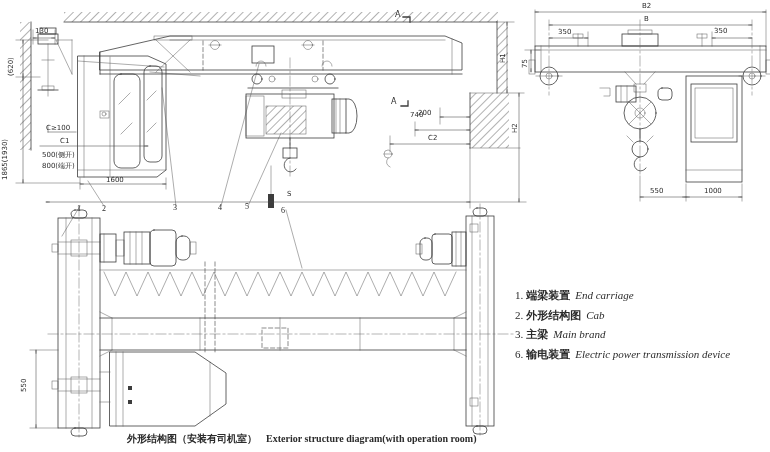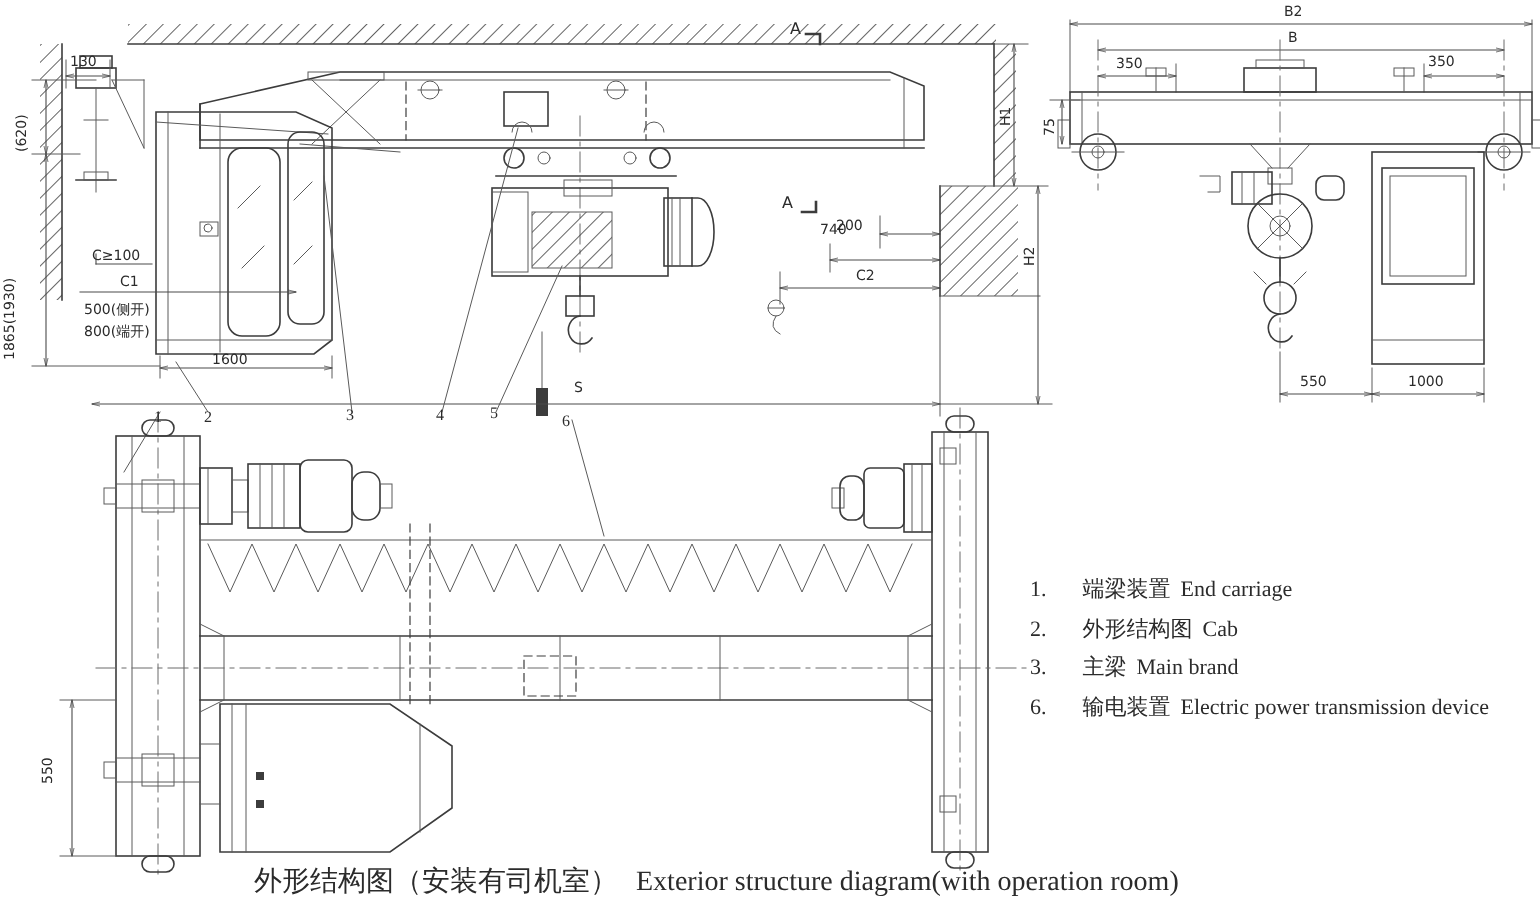--- a/index.html
+++ b/index.html
@@ -14,23 +14,23 @@
   .hid{stroke-dasharray:4 2.6;stroke-width:.6;}
   .hx{fill:url(#hx);stroke:none;}
   .fillk{fill:#3c3c3c;stroke:none;}
   .thick{stroke-width:1.3;}
   .lbl{position:absolute;font-family:"DejaVu Sans","Liberation Sans",sans-serif;
        font-size:7px;line-height:8px;white-space:nowrap;color:#2b2b2b;}
   .rot{transform:rotate(-90deg);transform-origin:left top;}
   .callout{position:absolute;font-size:8px;line-height:9px;font-family:"Liberation Serif",serif;}
   #legend{position:absolute;left:515px;top:286px;width:255px;}
   .legend-item{font-size:11px;line-height:19.5px;white-space:nowrap;}
-  .legend-item .zh{margin-left:18px;}
-  .legend-item .en{margin-left:5px;}
-  #caption{position:absolute;left:127px;top:432px;font-size:14px;white-space:nowrap;}
+  .legend-item .zh{margin-left:3px;font-weight:bold;}
+  .legend-item .en{margin-left:5px;font-style:italic;}
+  #caption{position:absolute;left:127px;top:432px;font-size:10px;white-space:nowrap;font-weight:bold;}
   #caption .en{margin-left:9px;}
 </style>
 </head>
 <body>
 
 <div id="stage">
 
 <svg width="770" height="452" viewBox="0 0 770 452">
   <defs>
     <pattern id="hx" patternUnits="userSpaceOnUse" width="6" height="6" patternTransform="rotate(45)">

